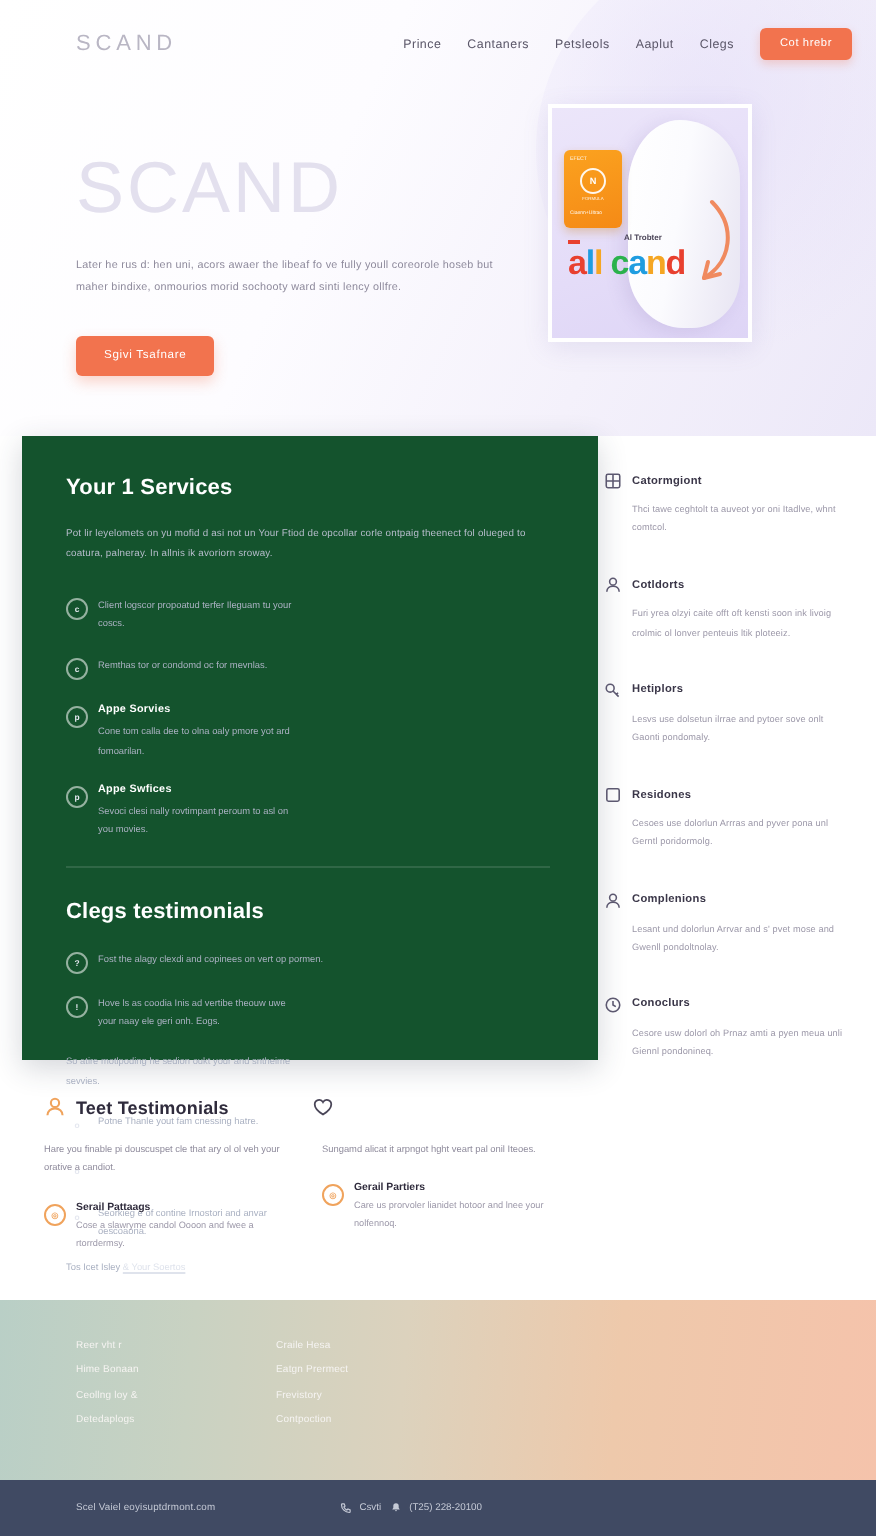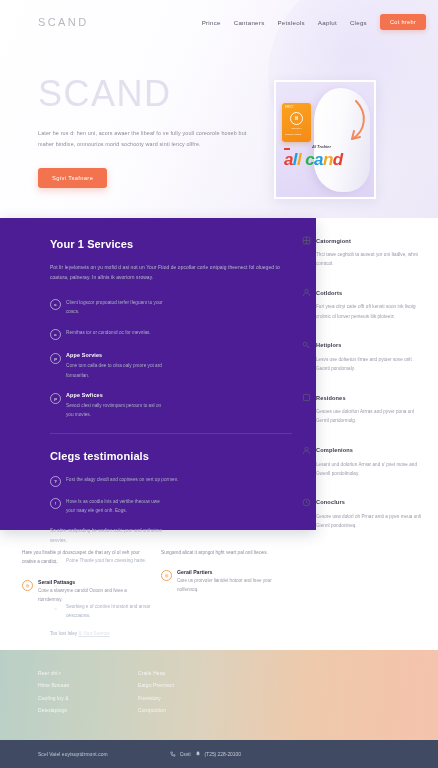--- a/index.html
+++ b/index.html
@@ -49,26 +49,25 @@
     font-size:5.4px;line-height:2.05;color:#8e8a9c;margin:0 0 16px 0;letter-spacing:.15px;
   }
   .hero-btn{
     background:#f2734e;color:#fff;border:none;border-radius:3px;
     font-size:5.8px;letter-spacing:.35px;padding:7px 14px;cursor:pointer;
     box-shadow:0 3px 7px rgba(242,115,78,.3);
   }
 
   
   .hero-product{
-    position:absolute;left:274px;top:80px;width:98px;height:115px;
+    position:absolute;left:274px;top:52px;width:98px;height:115px;
     background:linear-gradient(160deg,#ece6fa 0%,#e4dcf8 60%,#ded5f6 100%);
     border:2px solid #ffffff;
     box-shadow:0 3px 12px rgba(120,105,180,.14);
     overflow:hidden;
-    font-style:italic;
   }
   .prod-bottle{
     position:absolute;right:4px;top:6px;width:56px;height:104px;
     background:linear-gradient(100deg,#ffffff 0%,#fbfbfe 45%,#e7e4f2 100%);
     border-radius:26px 30px 24px 28px / 34px 30px 26px 30px;
     box-shadow:-3px 2px 9px rgba(110,95,165,.14);
   }
   .prod-card{
     position:absolute;left:6px;top:21px;width:29px;height:39px;border-radius:3px;
     background:linear-gradient(165deg,#fba21f 0%,#f58a16 100%);
@@ -96,24 +95,23 @@
   .prod-logo span:nth-child(4){color:#e8402f;}
   .prod-logo span:nth-child(5){color:#2bb24c;}
   .prod-logo span:nth-child(6){color:#1f9de0;}
   .prod-logo span:nth-child(7){color:#f5a623;}
   .prod-logo span:nth-child(8){color:#e8402f;}
   .prod-dash{position:absolute;left:8px;top:66px;width:6px;height:1.5px;background:#e8402f;}
   .hero-arrow{position:absolute;left:312px;top:95px;width:56px;height:60px;}
 
   
   .dark-panel{
-    position:absolute;left:0;top:218px;width:288px;height:312px;
-    background:#4c1d95;
+    position:absolute;left:11px;top:218px;width:288px;height:312px;
+    background:#14532d;
     box-shadow:0 4px 14px rgba(40,48,70,.2);
-    padding-left:28px;
   }
   .dp-inner{padding:20px 24px 0 22px;}
   .dp-title{
     font-size:11px;color:#ffffff;font-weight:700;margin:0 0 13px 0;letter-spacing:.1px;
   }
   .dp-lead{
     font-size:4.9px;line-height:2.05;color:#b7bdcc;margin:0 0 15px 0;letter-spacing:.1px;
   }
   .dp-grid{display:flex;flex-wrap:wrap;gap:0 16px;}
   .dp-item{width:116px;margin-bottom:12px;display:flex;gap:5px;}
@@ -410,20 +408,34 @@
             </svg>
         </span>
         <span class="side-title">Conoclurs</span>
       </div>
       <p class="side-text">Cesore usw dolorl oh Prnaz amti a pyen meua unli Giennl pondonineq.</p>
     </div>
 
   </div>
 
   <div class="tw">
+    <div class="tw-head">
+      <span class="tw-icon">
+        <svg viewBox="0 0 16 16" fill="none" stroke="currentColor" stroke-width="1.5">
+            <circle cx="8" cy="5" r="3"></circle>
+            <path d="M2.5 14c0-3 2.5-5 5.5-5s5.5 2 5.5 5"></path>
+          </svg>
+      </span>
+      <span class="tw-title">Teet Testimonials</span>
+      <span class="tw-heart">
+        <svg viewBox="0 0 16 16" fill="none" stroke="currentColor" stroke-width="1.3">
+            <path d="M8 13.5S2 9.8 2 6.2A3.2 3.2 0 0 1 8 4.5 3.2 3.2 0 0 1 14 6.2c0 3.6-6 7.3-6 7.3z"></path>
+          </svg>
+      </span>
+    </div>
     <div class="tw-cols">
       <div class="tw-col">
         <p class="tw-copy">Hare you finable pi douscuspet cle that ary ol ol veh your orative a candiot.</p>
         <div class="tw-feat">
           <div class="tw-fic">◎</div>
           <div>
             <p class="tw-ft">Serail Pattaags</p>
             <p class="tw-fd">Cose a slawryme candol Oooon and fwee a rtorrdermsy.</p>
           </div>
         </div>

